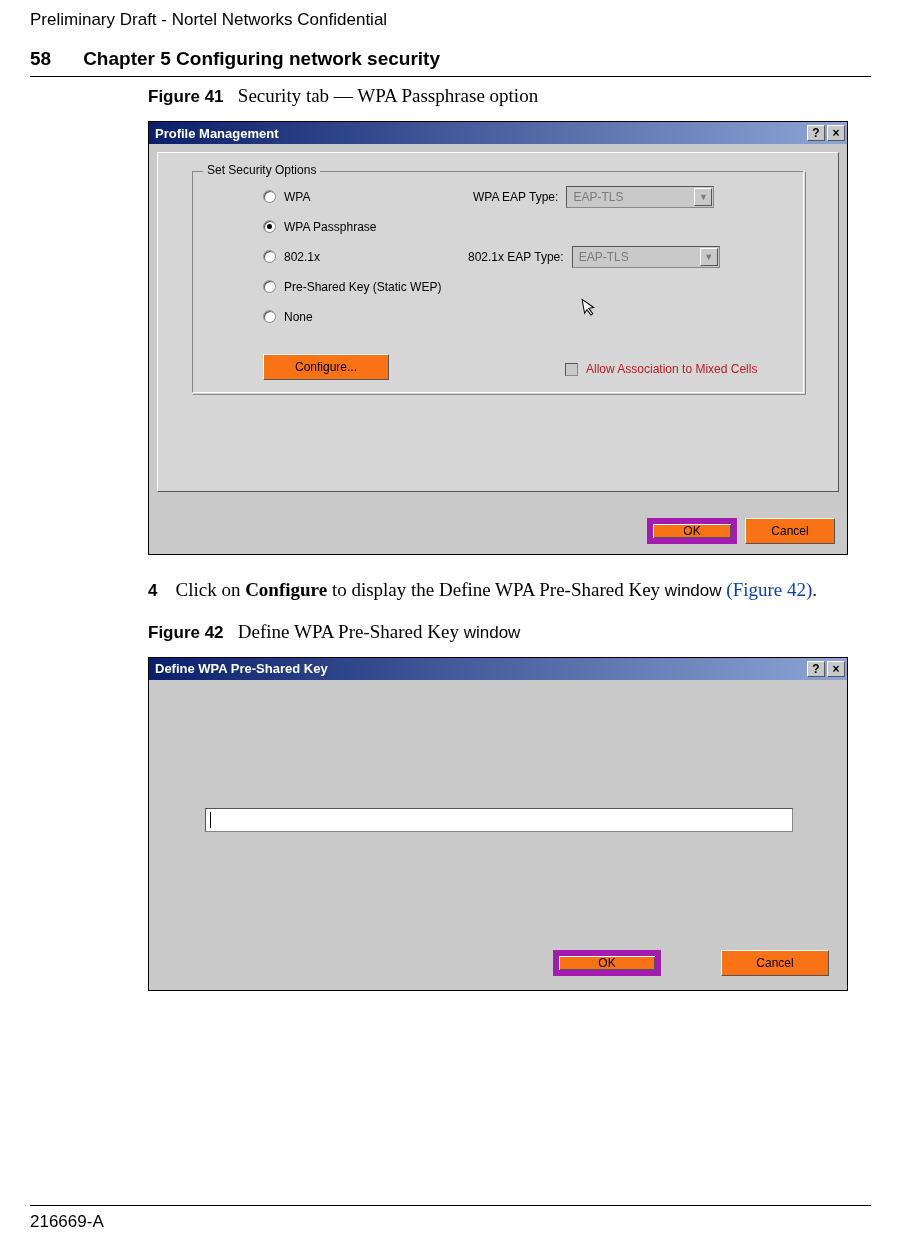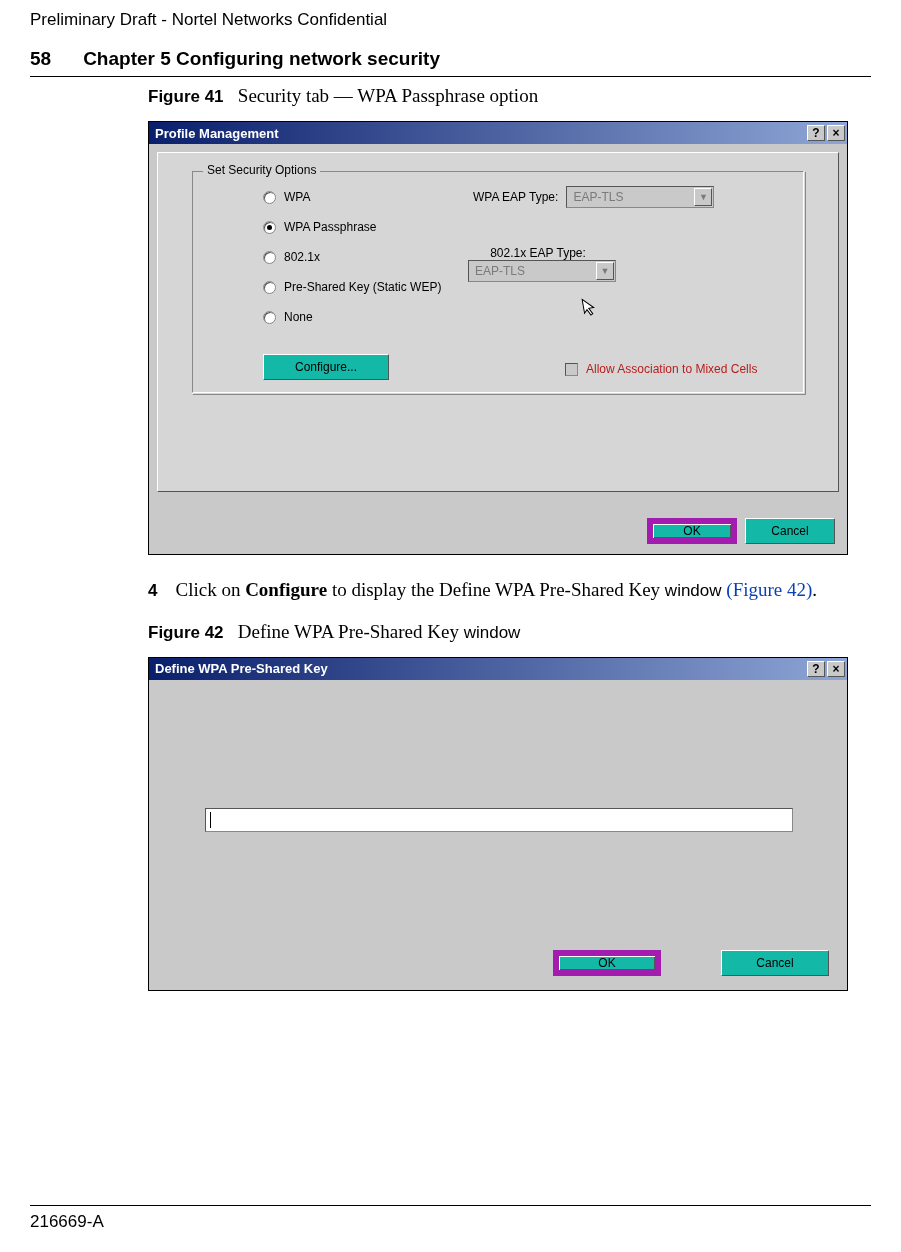--- a/index.html
+++ b/index.html
@@ -147,21 +147,21 @@
       top: -9px;
       left: 10px;
       background: #d6d6d6;
       padding: 0 4px;
       font-size: 12px;
       z-index: 5;
     }
     .radio-row {
       position: absolute;
       display: flex;
-      align-items: flex-end;
+      align-items: flex-start;
       font-size: 12px;
     }
     .radio-dot {
       width: 13px; height: 13px;
       border-radius: 50%;
       background: #fff;
       border: 1px solid #888;
       box-shadow: inset 1px 1px 0 #555;
       margin-right: 8px;
       display: flex;
@@ -202,21 +202,21 @@
       border: 1px solid #fff;
       border-right-color: #555;
       border-bottom-color: #555;
       display: flex;
       align-items: center;
       justify-content: center;
       color: #7a7a7a;
       font-size: 9px;
     }
     .btn {
-      background: #14b8a6;
+      background: #f97316;
       border: 1px solid #fff;
       border-right-color: #555;
       border-bottom-color: #555;
       height: 26px;
       display: flex;
       align-items: center;
       justify-content: center;
       font-size: 12px;
     }
     .btn.default {
@@ -358,21 +358,21 @@
           <span>None</span>
         </div>
 
         <div class="combo" style="left:280px; top:14px;">
           <span class="combo-label">WPA EAP Type:</span>
           <div class="combo-box">
             <span>EAP-TLS</span>
             <span class="combo-arrow">▼</span>
           </div>
         </div>
-        <div class="combo" style="left:275px; top:74px;flex-direction:column;">
+        <div class="combo" style="left:275px; top:74px;">
           <span class="combo-label">802.1x EAP Type:</span>
           <div class="combo-box">
             <span>EAP-TLS</span>
             <span class="combo-arrow">▼</span>
           </div>
         </div>
 
         <div class="btn configure-btn">
           <span>Configure...</span>
         </div>

